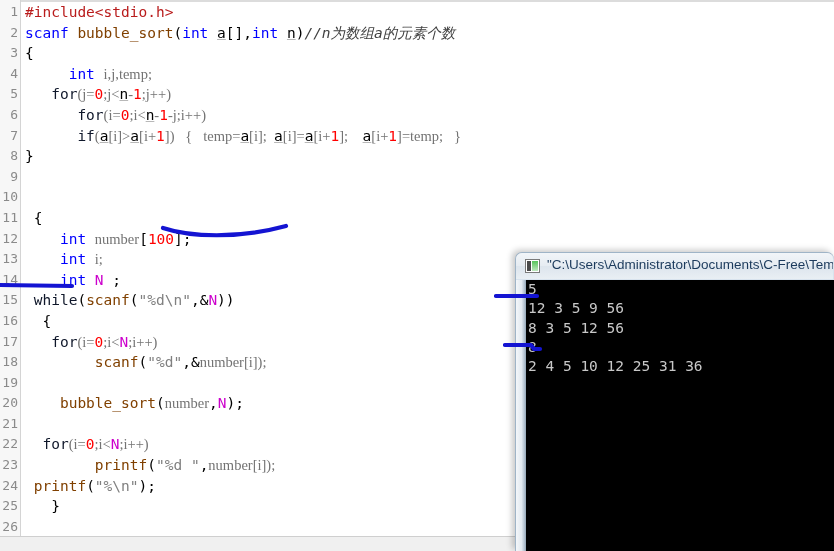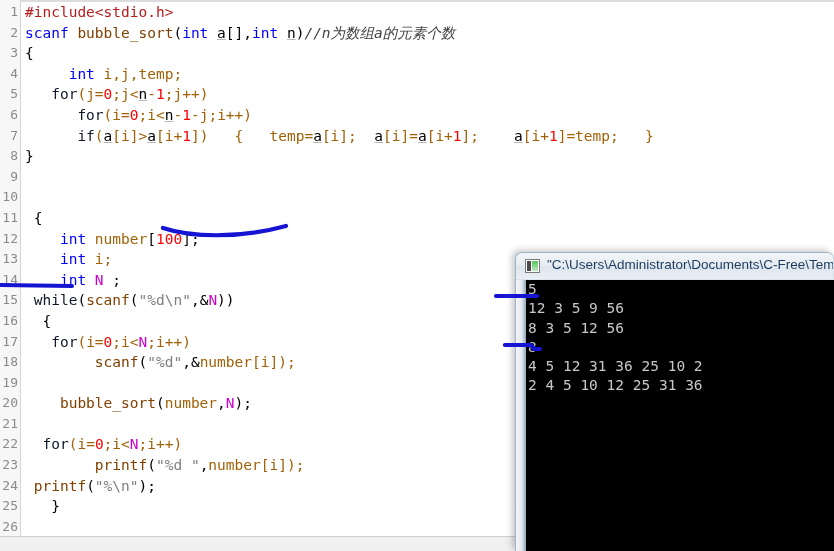--- a/index.html
+++ b/index.html
@@ -68,21 +68,21 @@
   }
 
   
   .kw   { color: #0000ff; }
   .kwr  { color: #0f172a; }
   .pre  { color: #b91c1c; }
   .cmt  { color: #404040; font-style: italic; }
   .num  { color: #ff0000; }
   .str  { color: #808080; }
   .fn   { color: #804000; }
-  .id   { color: #a16207; }
+  .id   { color: #737373; font-family: Liberation Serif, serif; }
   .var  { color: #cc00cc; }
   .plain{ color: #000000; }
   .ul   { text-decoration: underline; text-decoration-color: #b8b8b8; }
 
   #editor-bottom-rule {
     position: absolute;
     left: 0; top: 536px;
     width: 834px; height: 1px;
     background: #cfcfcf;
   }
@@ -227,21 +227,20 @@
   <div id="console-titlebar">
     <span id="console-icon"></span>
     <span id="console-title-text">"C:\Users\Administrator\Documents\C-Free\Temp</span>
   </div>
   <div id="console-left-edge"></div>
   <div id="console-body">
       <div class="console-line">5</div>
       <div class="console-line">12 3 5 9 56</div>
       <div class="console-line">8 3 5 12 56</div>
       <div class="console-line">8</div>
-      <div class="console-line">4 5 12 31 36 25 10 2</div>
       <div class="console-line">2 4 5 10 12 25 31 36</div>
     </div>
 </div>
 
 <svg class="annot" style="left:160px; top:222px; width:130px; height:18px;" viewBox="0 0 130 18">
   <path d="M3,6 C30,15 78,17 126,4" fill="none" stroke="#1414d2" stroke-width="4.2" stroke-linecap="round"></path>
 </svg>
 
 <svg class="annot" style="left:-2px; top:280px; width:78px; height:12px;" viewBox="0 0 78 12">
   <path d="M2,5 L74,6" fill="none" stroke="#1414d2" stroke-width="4.2" stroke-linecap="round"></path>

